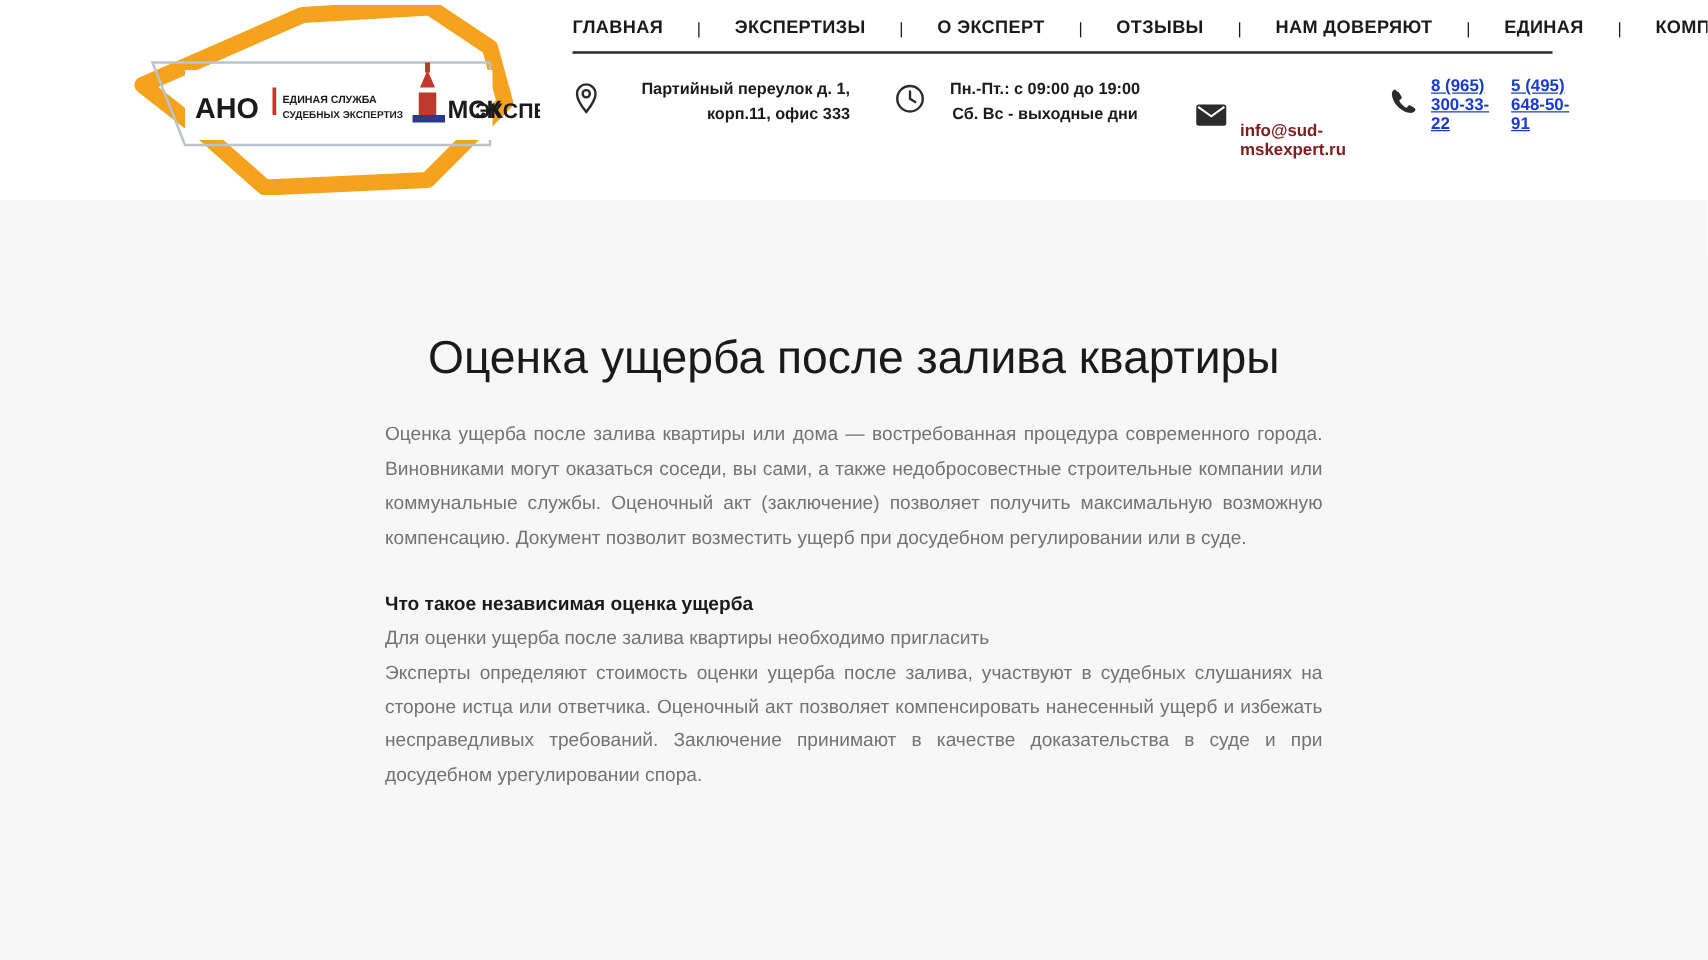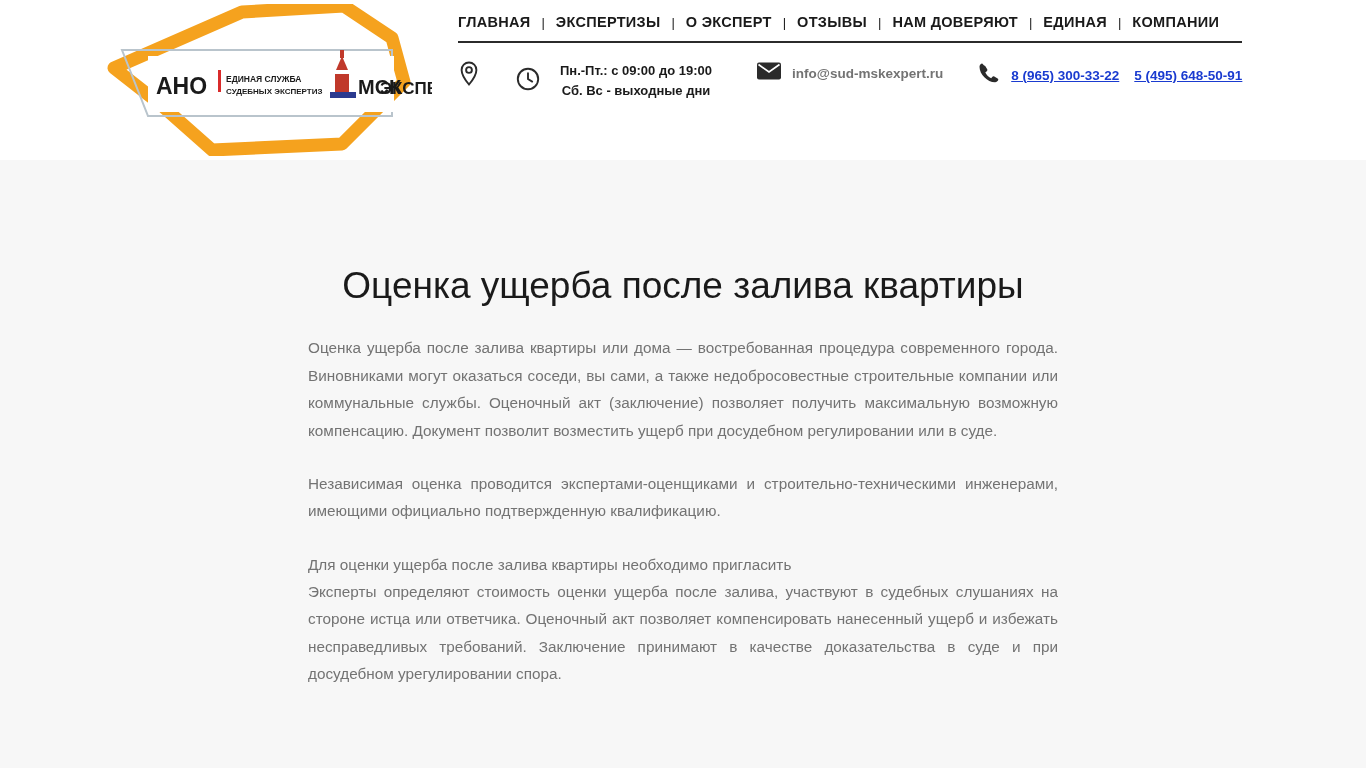--- a/index.html
+++ b/index.html
@@ -36,21 +36,21 @@
     top: 14px;
     width: 800px;
   }
 
   
   .nav {
     border-bottom: 2px solid #2b2b2b;
     padding-bottom: 11px;
     display: flex;
     align-items: center;
-    gap: 0px;
+    gap: 16px;
     width: 784px;
   }
   .nav a {
     color: #1a1a1a;
     text-decoration: none;
     font-size: 14.5px;
     font-weight: bold;
     letter-spacing: 0.3px;
     white-space: nowrap;
   }
@@ -78,21 +78,21 @@
     font-size: 13px;
     font-weight: bold;
     color: #1a1a1a;
     line-height: 1.55;
   }
   .addr { width: 190px; text-align: right; }
   .hours { width: 172px; text-align: center; }
   .blk-address { margin-right: 36px; }
   .blk-hours   { margin-right: 34px; }
   .blk-mail    { margin-right: 34px; }
-  .mail-text { font-size: 13.5px; font-weight: bold; color: #737373; }
+  .mail-text { font-size: 13.5px; font-weight: bold; color: #7f1d1d; margin-top: 36px; }
   .phones { display: flex; flex-direction: row; gap: 15px; }
   .phones a {
     font-size: 13.5px;
     font-weight: bold;
     color: #1a3bd0;
     text-decoration: underline;
   }
 
   
   .page-body {
@@ -184,20 +184,24 @@
 
     <div class="info-row">
 
       <div class="info-block blk-address">
         <span class="icon">
           <svg width="22" height="26" viewBox="0 0 22 26">
             <path d="M11 1.5c-4.1 0-7.4 3.3-7.4 7.4 0 5.6 7.4 14.6 7.4 14.6s7.4-9 7.4-14.6c0-4.1-3.3-7.4-7.4-7.4z" fill="none" stroke="#2b2b2b" stroke-width="1.9"></path>
             <circle cx="11" cy="9" r="2.9" fill="none" stroke="#2b2b2b" stroke-width="1.9"></circle>
           </svg>
         </span>
+        <span class="info-text addr">
+          <span>Партийный переулок д. 1,</span><br>
+          <span>корп.11, офис 333</span>
+        </span>
       </div>
 
       <div class="info-block blk-hours">
         <span class="icon">
           <svg width="24" height="24" viewBox="0 0 24 24">
             <circle cx="12" cy="12" r="10.2" fill="none" stroke="#2b2b2b" stroke-width="1.9"></circle>
             <path d="M12 6.2V12l4.2 2.6" fill="none" stroke="#2b2b2b" stroke-width="1.9" stroke-linecap="round"></path>
           </svg>
         </span>
         <span class="info-text hours">
@@ -232,20 +236,20 @@
   </div>
 </div>
 
 <div class="page-body">
   <div class="content">
 
     <h1 class="page-title">Оценка ущерба после залива квартиры</h1>
 
     <p class="para">Оценка ущерба после залива квартиры или дома — востребованная процедура современного города. Виновниками могут оказаться соседи, вы сами, а также недобросовестные строительные компании или коммунальные службы. Оценочный акт (заключение) позволяет получить максимальную возможную компенсацию. Документ позволит возместить ущерб при досудебном регулировании или в суде.</p>
 
-    <p class="para tight">Независимая оценка проводится экспертами-оценщиками и строительно-техническими инженерами, имеющими официально подтвержденную квалификацию.</p>
+    <p class="subhead">Что такое независимая оценка ущерба</p>
 
     <p class="para last">Для оценки ущерба после залива квартиры необходимо пригласить</p>
 
     <p class="para">Эксперты определяют стоимость оценки ущерба после залива, участвуют в судебных слушаниях на стороне истца или ответчика. Оценочный акт позволяет компенсировать нанесенный ущерб и избежать несправедливых требований. Заключение принимают в качестве доказательства в суде и при досудебном урегулировании спора.</p>
 
   </div>
 </div>
 
 </body></html>

